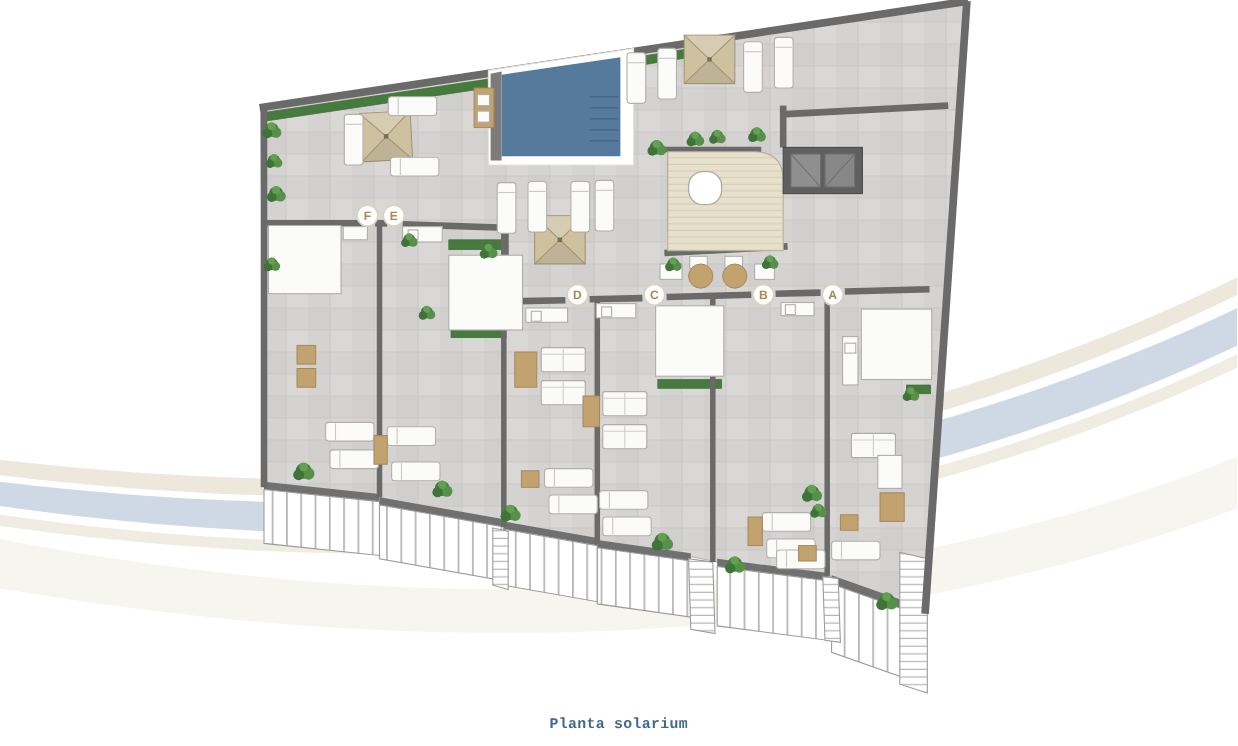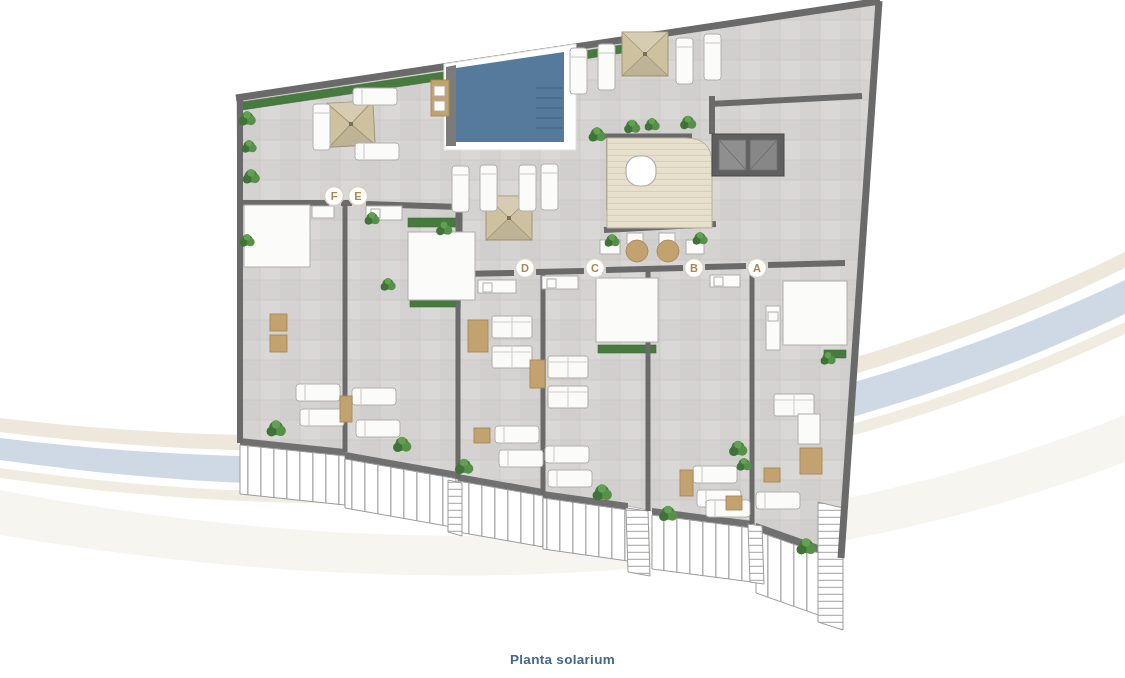--- a/index.html
+++ b/index.html
@@ -1,19 +1,19 @@
 <!DOCTYPE html>
 <html style="--caption: #42698b; --floor: #d5d3d1; --wall: #6a6a6a; --pool: #567a9c; --pool-dark: #47688a; --deck: #e7e0cd; --deck-line: #d6cdb4; --parasol: #cdc1a0; --plant: #477a3e; --tan: #c2a26f; --marker-text: #ad8750; --marker-border: #d9d1c2; --swoosh-blue: #cfd9e5; --swoosh-beige: #ece5d8;"><head>
 <meta charset="utf-8">
 <style>
   html,body{margin:0;padding:0;background:#ffffff;}
   .stage{position:relative;width:1125px;height:678px;overflow:hidden;background:#fff;
          font-family:"Liberation Sans", sans-serif;}
   .caption{position:absolute;left:0;right:0;top:652px;text-align:center;
-           font-size:13.5px;font-weight:bold;letter-spacing:.3px;color:var(--caption);}
+           font-size:13.5px;font-weight:bold;letter-spacing:.3px;color:var(--caption);font-family:Liberation Mono, monospace;}
   svg{position:absolute;left:0;top:0;}
   .wall{stroke:var(--wall);stroke-width:6;fill:none;stroke-linecap:butt;}
   .wall5{stroke:var(--wall);stroke-width:5;fill:none;stroke-linecap:butt;}
   .wall7{stroke:var(--wall);stroke-width:7;fill:none;stroke-linecap:butt;}
   .cap{fill:#707070;stroke:none;}
   .band{fill:url(#balusters);stroke:#9b9b9b;stroke-width:1;}
   .stair{fill:url(#rungs);stroke:#9b9b9b;stroke-width:1;}
   .tan{fill:var(--tan);stroke:#a8875a;stroke-width:.9;}
   .wht{fill:#fbfbfa;stroke:#b0aeab;stroke-width:1;}
   .hedge{fill:var(--plant);stroke:#3c6a34;stroke-width:.6;}

